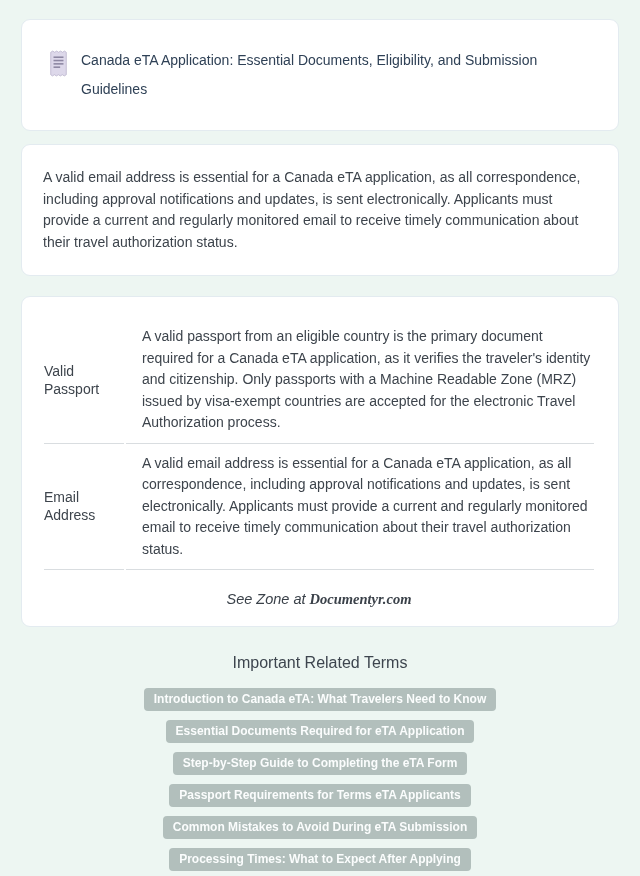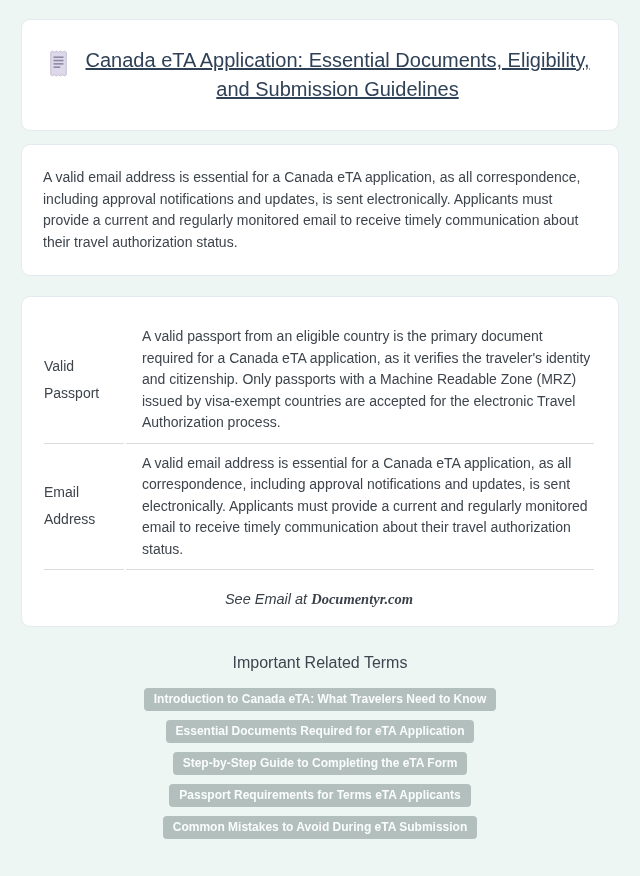--- a/index.html
+++ b/index.html
@@ -19,27 +19,26 @@
 
   
   .title-card {
     padding: 26px 24px;
     display: flex;
     justify-content: center;
     align-items: flex-start;
   }
   .receipt-icon { flex: 0 0 auto; margin: 4px 10px 0 0; }
   h1.page-title {
-    font-size: 20px;
+    font-size: 14px;
     line-height: 29px;
     font-weight: 400;
     color: #2f4156;
-    text-align: center;
+    text-align: left;
     max-width: 520px;
-    text-decoration: underline;
   }
 
   
   .summary-card { margin-top: 13px; padding: 22px 21px; }
   .summary-text {
     font-size: 14px;
     line-height: 21.5px;
     color: #3d444c;
   }
 
@@ -53,21 +52,21 @@
     color: #3d444c;
   }
   .details-table td {
     border-bottom: 1px solid #d9dde0;
     vertical-align: middle;
     padding: 9px 0;
   }
   .details-table td.row-label {
     width: 80px;
     padding-right: 4px;
-    line-height: 27px;
+    line-height: 18px;
     margin-left: 8px;
   }
   .details-table td.row-desc {
     padding-left: 16px;
     line-height: 21.5px;
   }
   .see-more {
     margin-top: 21px;
     text-align: center;
     font-size: 14.5px;
@@ -135,27 +134,28 @@
         <tr>
           <td class="row-label">Valid Passport</td>
           <td class="row-desc">A valid passport from an eligible country is the primary document required for a Canada eTA application, as it verifies the traveler's identity and citizenship. Only passports with a Machine Readable Zone (MRZ) issued by visa-exempt countries are accepted for the electronic Travel Authorization process.</td>
         </tr>
         <tr>
           <td class="row-label">Email Address</td>
           <td class="row-desc">A valid email address is essential for a Canada eTA application, as all correspondence, including approval notifications and updates, is sent electronically. Applicants must provide a current and regularly monitored email to receive timely communication about their travel authorization status.</td>
         </tr>
       </tbody>
     </table>
-    <p class="see-more"><span>See Email at </span><span class="brand">Documentyr.com</span></p>
+    <p class="see-more"><span>See Zone at </span><span class="brand">Documentyr.com</span></p>
   </div>
 
   <h2 class="related-heading">Important Related Terms</h2>
 
   <div class="terms">
     <button class="term-btn">Introduction to Canada eTA: What Travelers Need to Know</button>
     <button class="term-btn">Essential Documents Required for eTA Application</button>
     <button class="term-btn">Step-by-Step Guide to Completing the eTA Form</button>
     <button class="term-btn">Passport Requirements for Terms eTA Applicants</button>
     <button class="term-btn">Common Mistakes to Avoid During eTA Submission</button>
+    <button class="term-btn">Processing Times: What to Expect After Applying</button>
 
   </div>
 
 </div>
 
 </body></html>

